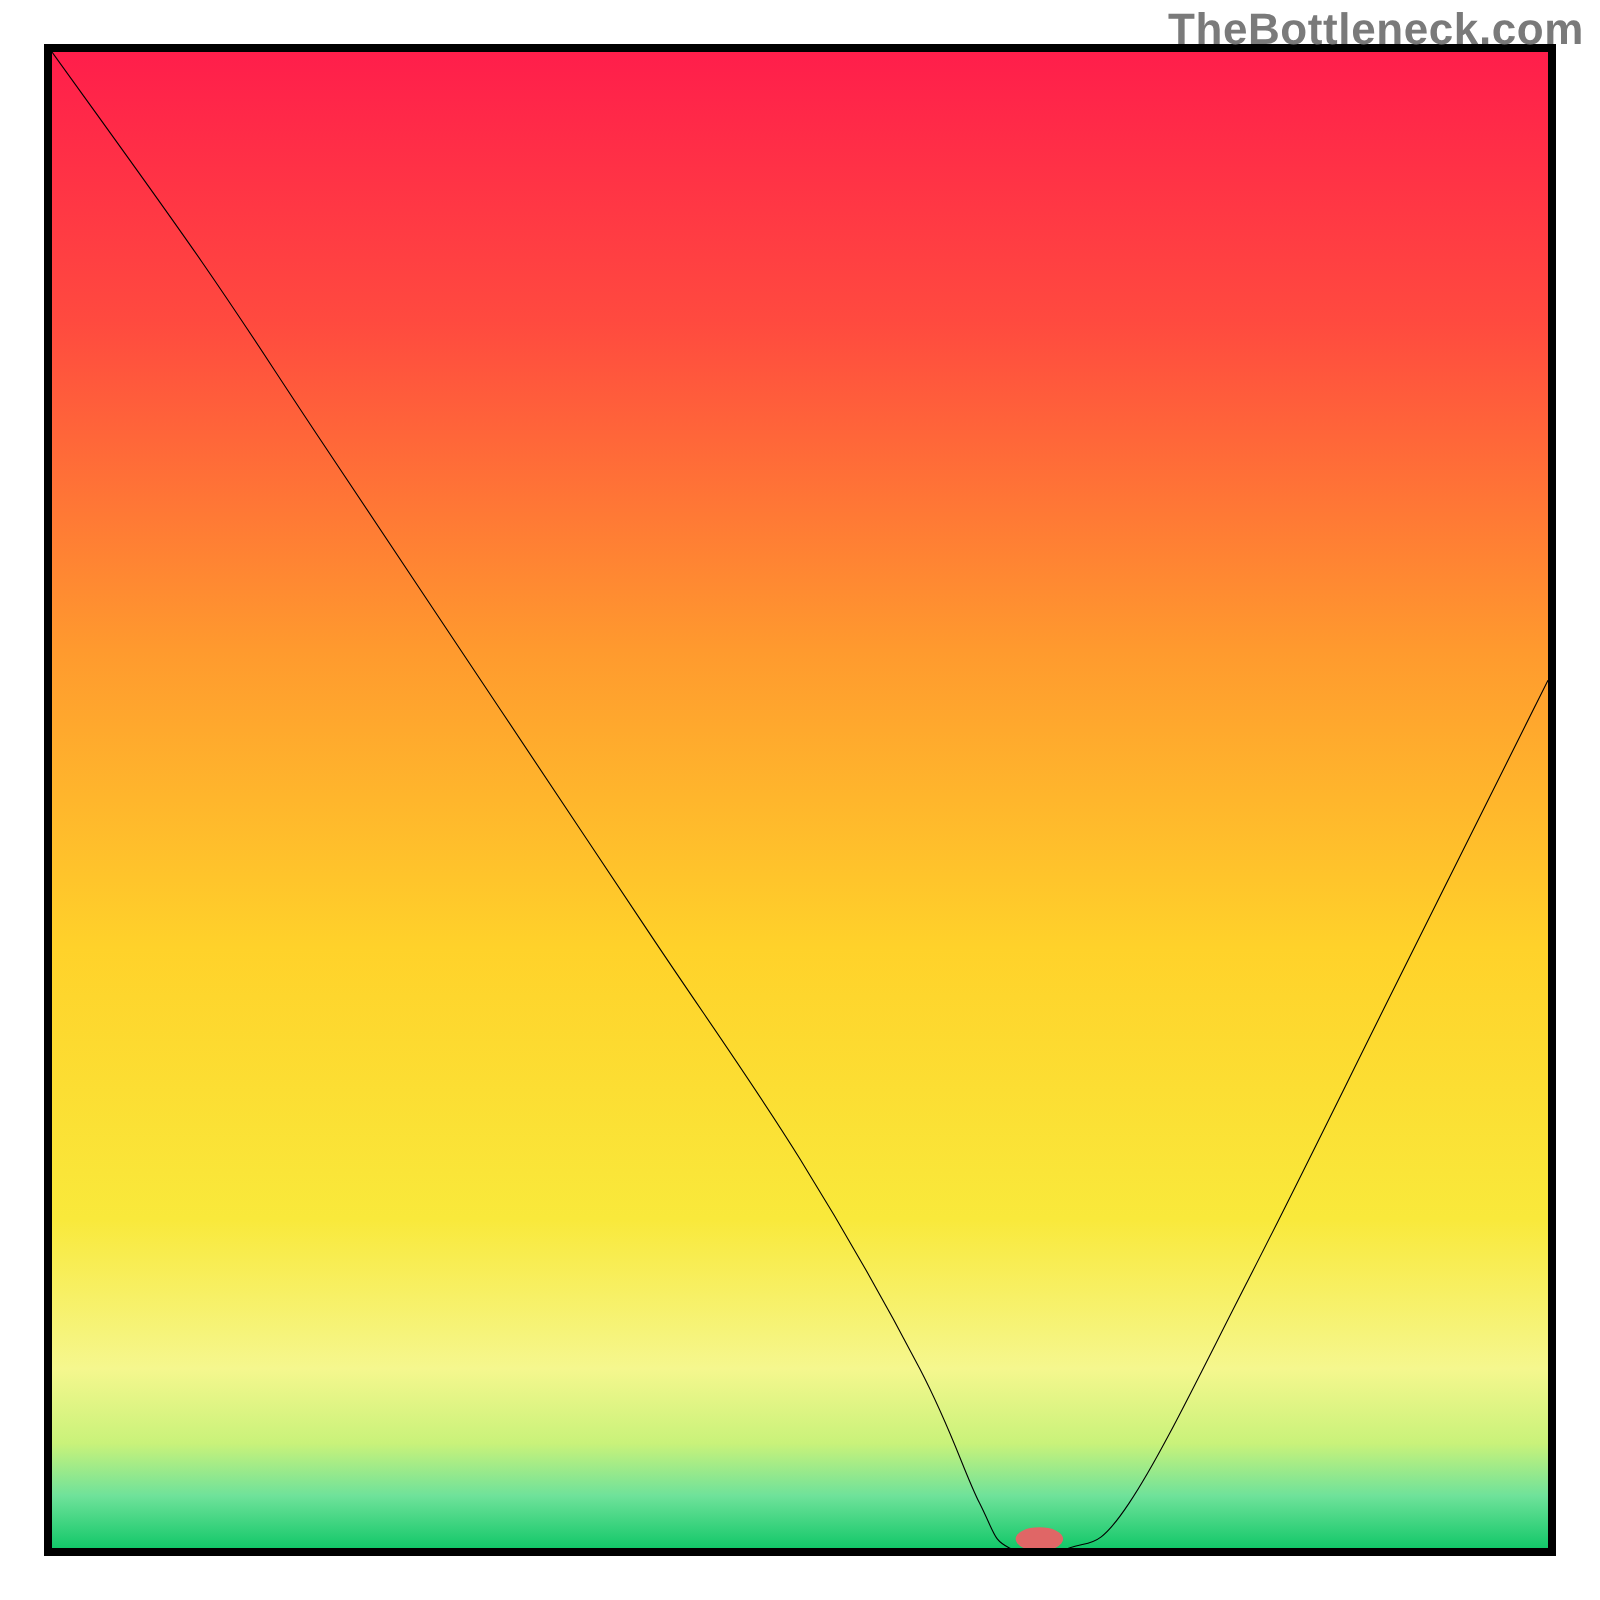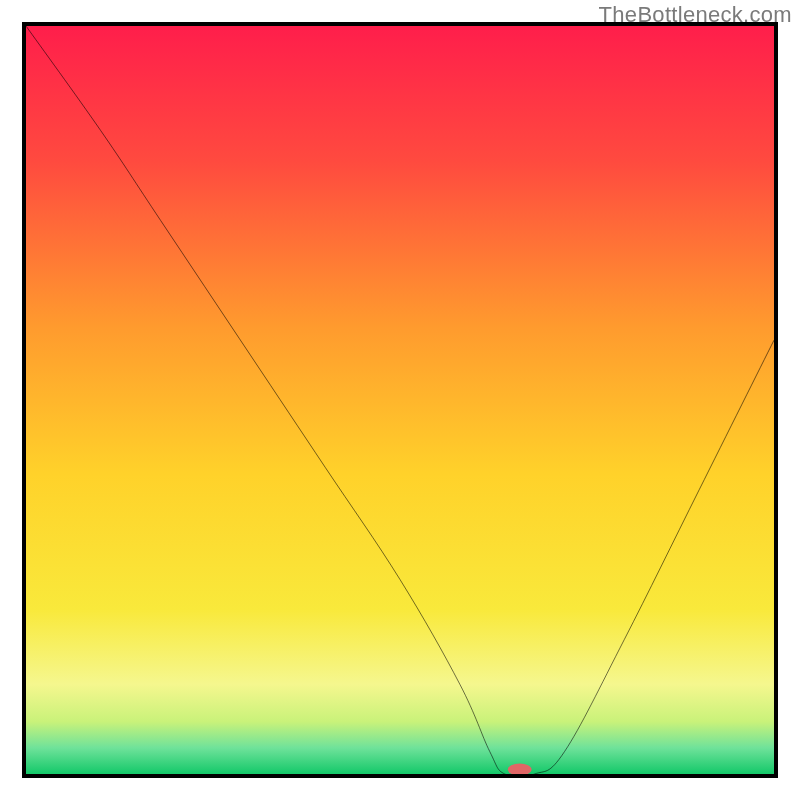--- a/index.html
+++ b/index.html
@@ -14,21 +14,21 @@
   .stage {
     position: relative;
     width: 800px;
     height: 800px;
   }
   .watermark {
     position: absolute;
     top: 2px;
     right: 8px;
     font-size: 22px;
-    font-weight: 400;
+    font-weight: 700;
     color: #7a7a7a;
     letter-spacing: 0.3px;
     z-index: 6;
   }
   
   .plot {
     position: absolute;
     left: 22px;
     top: 22px;
     width: 756px;

